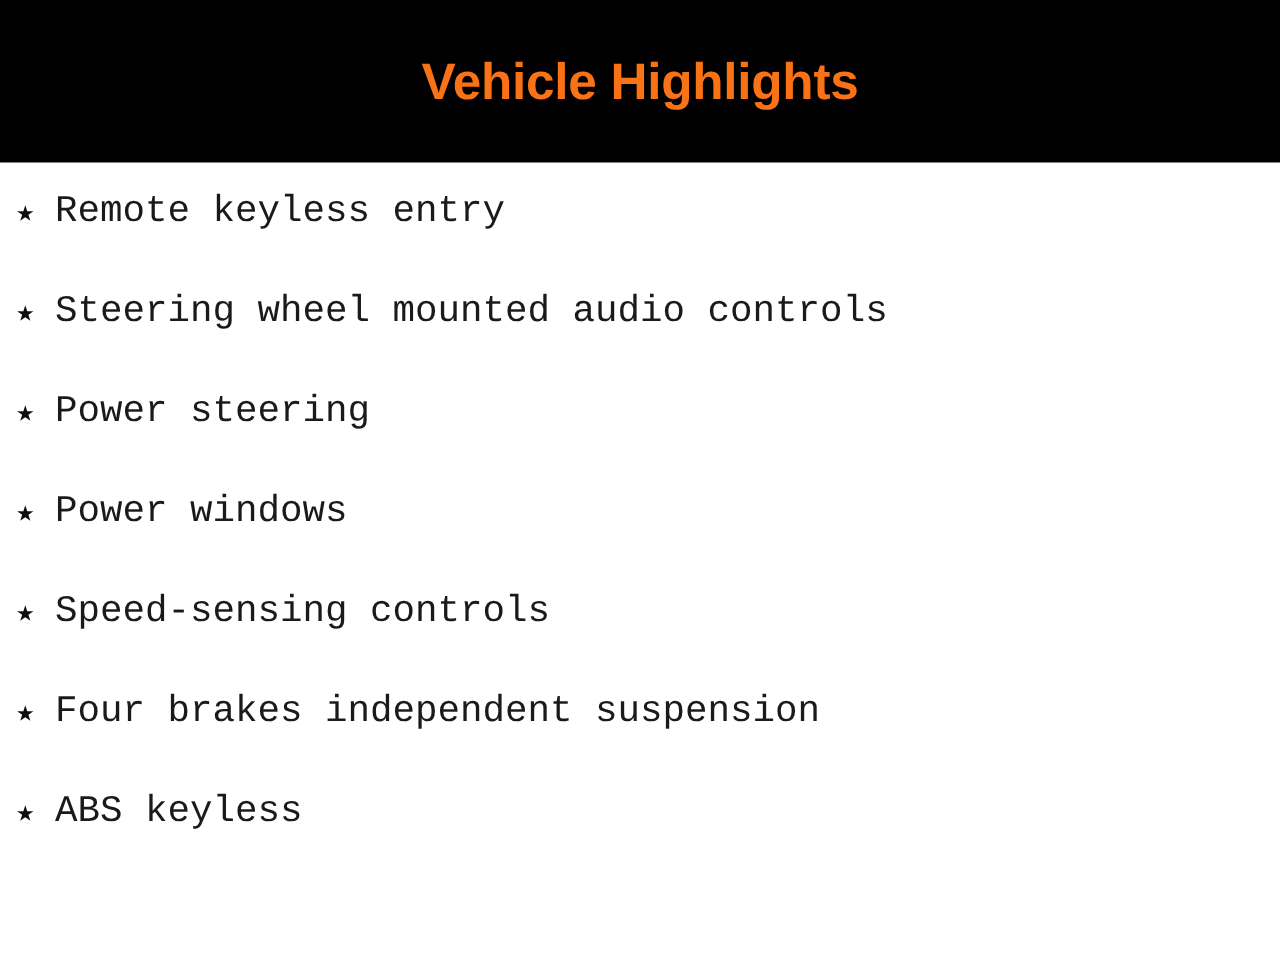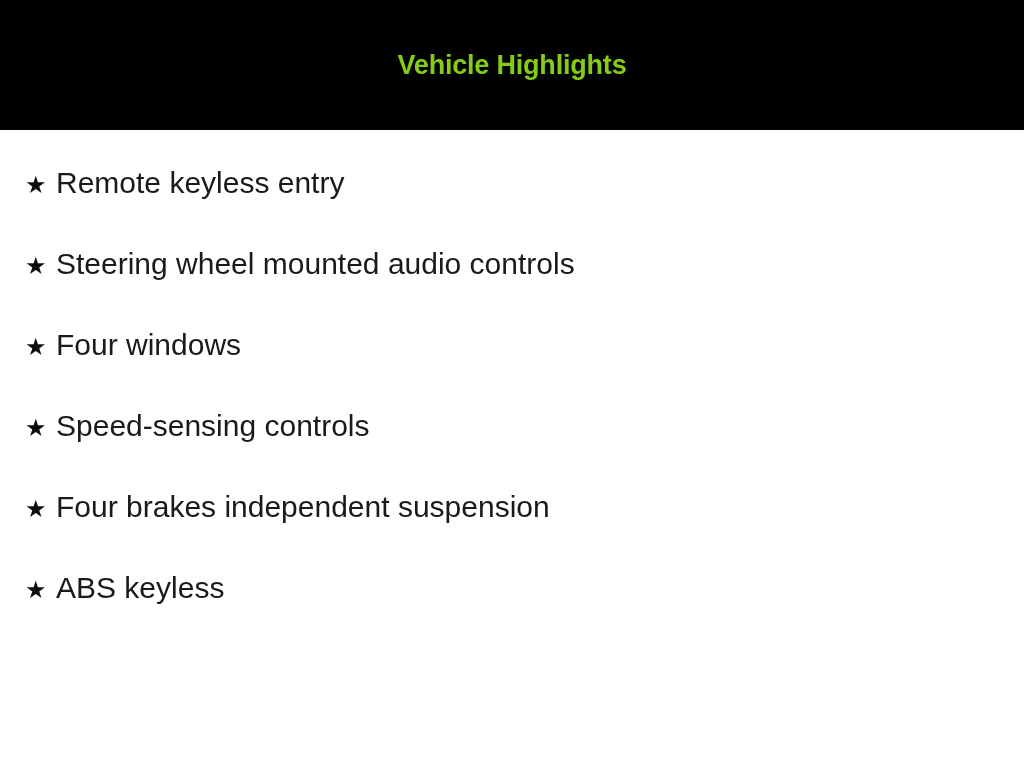--- a/index.html
+++ b/index.html
@@ -16,32 +16,33 @@
   .header {
     width: 100%;
     height: 130px;
     background: #000000;
     display: flex;
     align-items: center;
     justify-content: center;
   }
   .header .title {
     margin: 0;
-    color: #84cc16;
-    font-size: 27px;
+    color: #f97316;
+    font-size: 41px;
     font-weight: bold;
     letter-spacing: -0.2px;
     line-height: 1;
   }
 
   
   ul.highlights {
     list-style: none;
-    margin: 12px;
+    margin: 0;
     padding: 22px 0 0 13px;
+    font-family: Liberation Mono, monospace;
   }
   ul.highlights li.item {
     line-height: 37px;
     margin-bottom: 42px;
     white-space: nowrap;
     font-size: 30px;
     color: #1a1a1a;
   }
   ul.highlights li.item:last-child {
     margin-bottom: 0;
@@ -67,23 +68,26 @@
 
 <ul class="highlights" id="highlights-list">
   <li class="item">
     <span class="star">★</span><span class="label">Remote keyless entry</span>
   </li>
 
   <li class="item">
     <span class="star">★</span><span class="label">Steering wheel mounted audio controls</span>
   </li>
 
+  <li class="item">
+    <span class="star">★</span><span class="label">Power steering</span>
+  </li>
 
   <li class="item">
-    <span class="star">★</span><span class="label">Four windows</span>
+    <span class="star">★</span><span class="label">Power windows</span>
   </li>
 
 
   <li class="item">
     <span class="star">★</span><span class="label">Speed-sensing controls</span>
   </li>
 
   <li class="item">
     <span class="star">★</span><span class="label">Four brakes independent suspension</span>
   </li>

